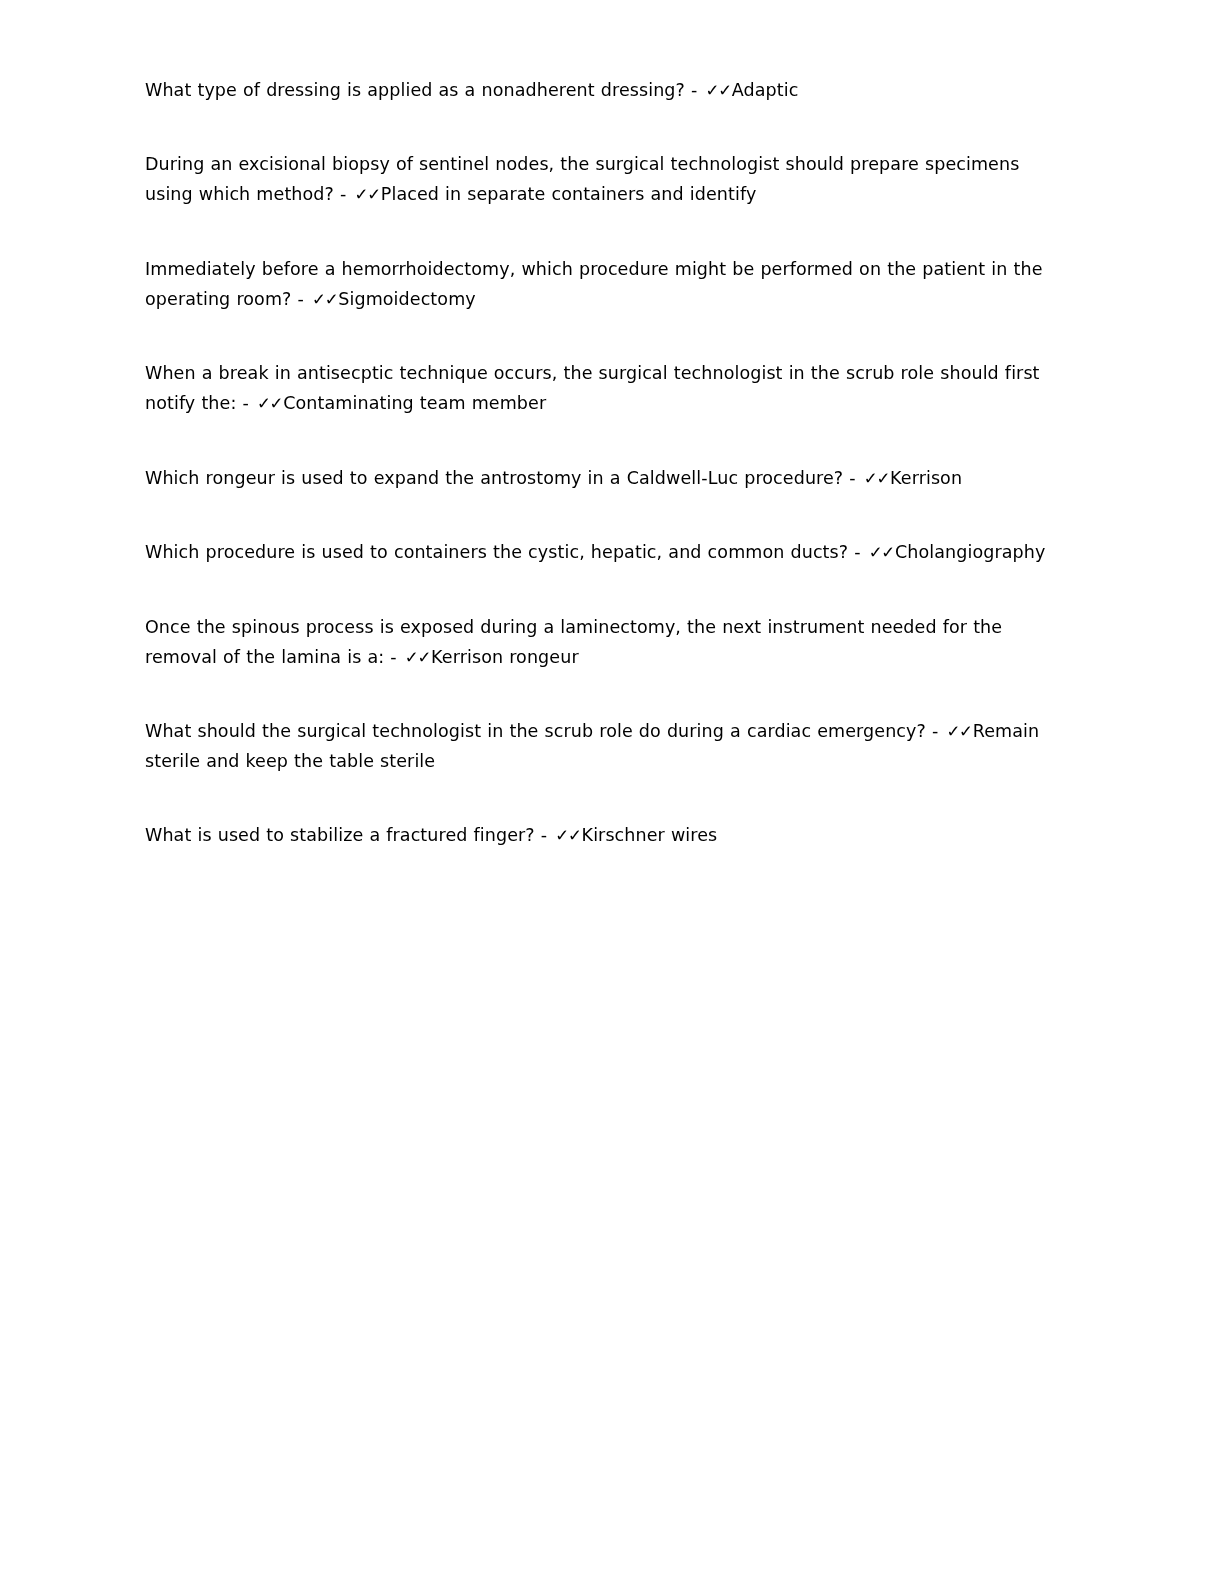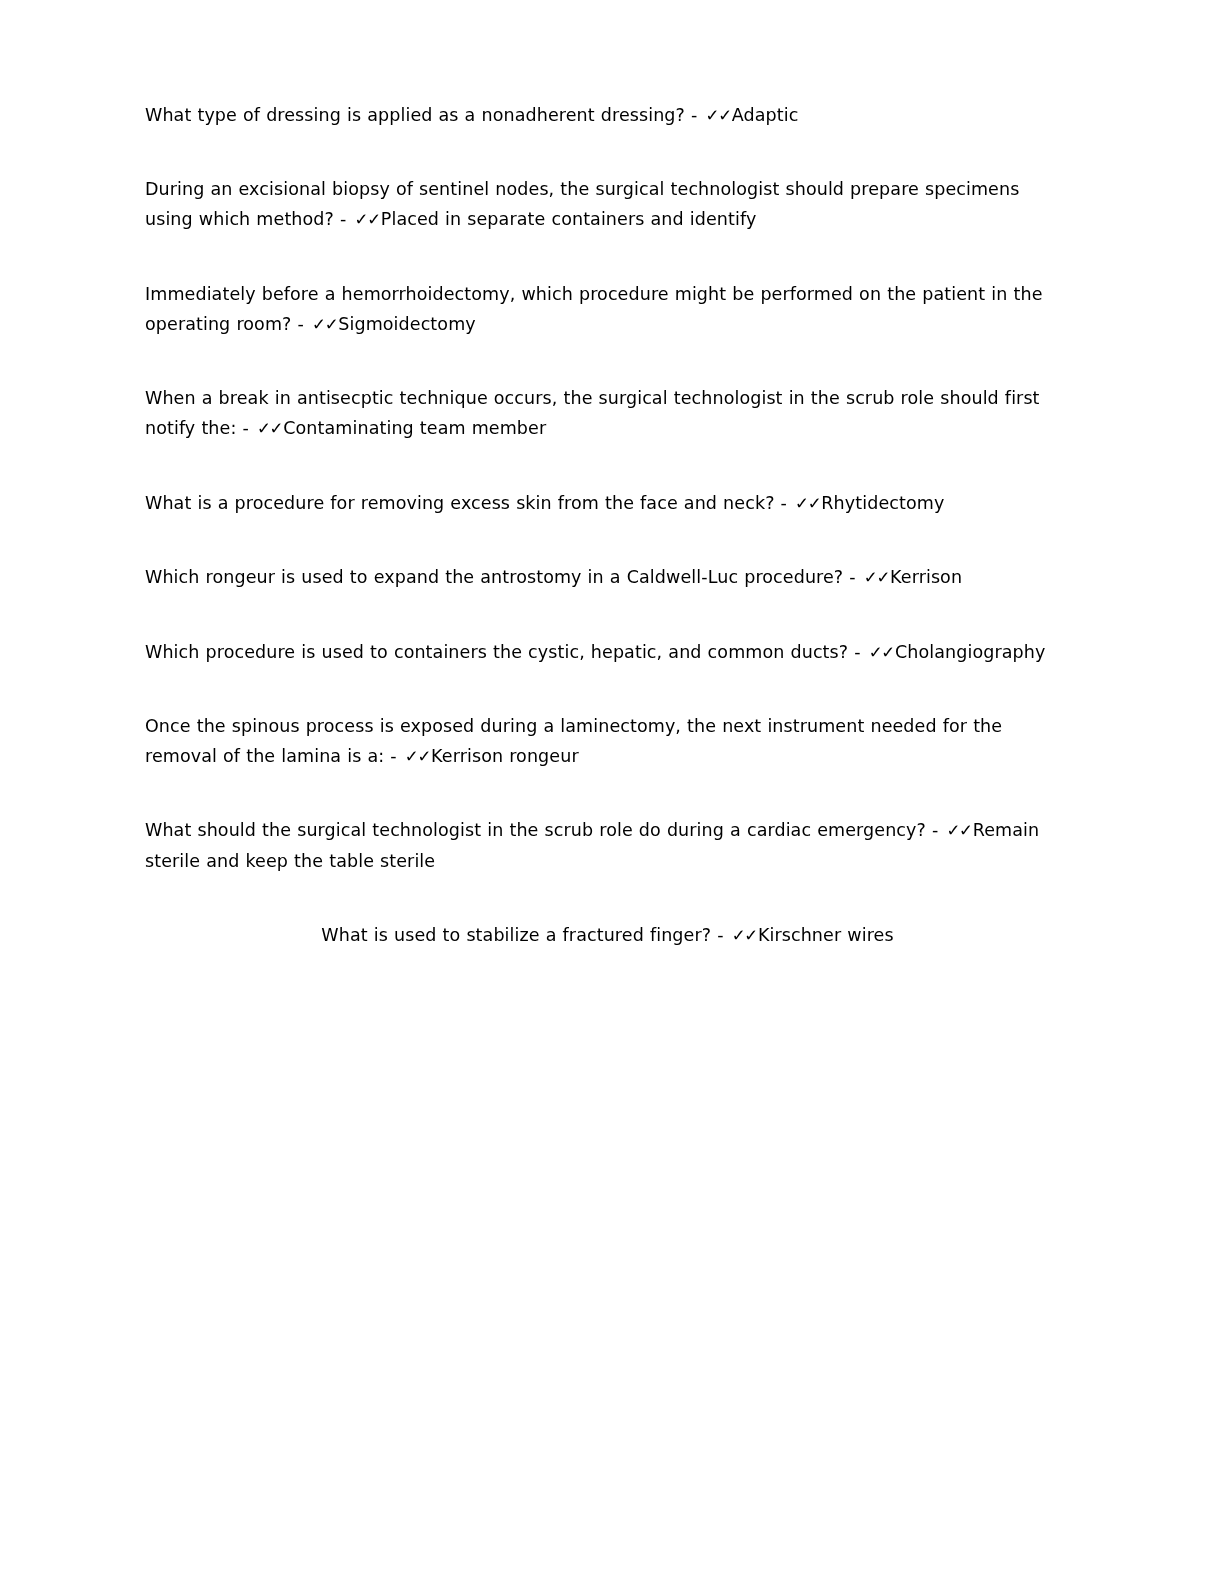--- a/index.html
+++ b/index.html
@@ -13,37 +13,36 @@
     font-family: "DejaVu Sans", sans-serif;
     color: #000000;
     overflow: hidden;
   }
   .page {
     position: relative;
     width: 1224px;
     height: 1584px;
     background: #ffffff;
     box-sizing: border-box;
-    padding: 100px 145px 0 145px;
+    padding: 75px 145px 0 145px;
   }
   .qa-list {
     display: block;
   }
   .qa-item {
     font-size: 17.5px;
     line-height: 1.72;
     margin: 0 0 44px 0;
     max-width: 925px;
     text-align: left;
     letter-spacing: 0.1px;
     word-spacing: 0.4px;
   }
   .qa-item:last-child {
     margin-bottom: 0;
-    text-align: center;
   }
   .check {
     font-family: "DejaVu Sans", sans-serif;
     font-size: 16.5px;
     letter-spacing: -1.2px;
     padding: 0 1px 0 2px;
   }
 </style>
 </head>
 <body>
@@ -53,21 +52,20 @@
 
     <p class="qa-item"><span>What type of dressing is applied as a nonadherent dressing?</span><span> - </span><span class="check">✓✓</span><span>Adaptic</span></p>
 
     <p class="qa-item"><span>During an excisional biopsy of sentinel nodes, the surgical technologist should prepare specimens using which method?</span><span> - </span><span class="check">✓✓</span><span>Placed in separate containers and identify</span></p>
 
     <p class="qa-item"><span>Immediately before a hemorrhoidectomy, which procedure might be performed on the patient in the operating room?</span><span> - </span><span class="check">✓✓</span><span>Sigmoidectomy</span></p>
 
     <p class="qa-item"><span>When a break in antisecptic technique occurs, the surgical technologist in the scrub role should first notify the:</span><span> - </span><span class="check">✓✓</span><span>Contaminating team member</span></p>
 
 
-    <p class="qa-item"><span>What is a procedure for removing excess skin from the face and neck?</span><span> - </span><span class="check">✓✓</span><span>Rhytidectomy</span></p>
 
     <p class="qa-item"><span>Which rongeur is used to expand the antrostomy in a Caldwell-Luc procedure?</span><span> - </span><span class="check">✓✓</span><span>Kerrison</span></p>
 
     <p class="qa-item"><span>Which procedure is used to containers the cystic, hepatic, and common ducts?</span><span> - </span><span class="check">✓✓</span><span>Cholangiography</span></p>
 
     <p class="qa-item"><span>Once the spinous process is exposed during a laminectomy, the next instrument needed for the removal of the lamina is a:</span><span> - </span><span class="check">✓✓</span><span>Kerrison rongeur</span></p>
 
     <p class="qa-item"><span>What should the surgical technologist in the scrub role do during a cardiac emergency?</span><span> - </span><span class="check">✓✓</span><span>Remain sterile and keep the table sterile</span></p>
 
     <p class="qa-item"><span>What is used to stabilize a fractured finger?</span><span> - </span><span class="check">✓✓</span><span>Kirschner wires</span></p>

